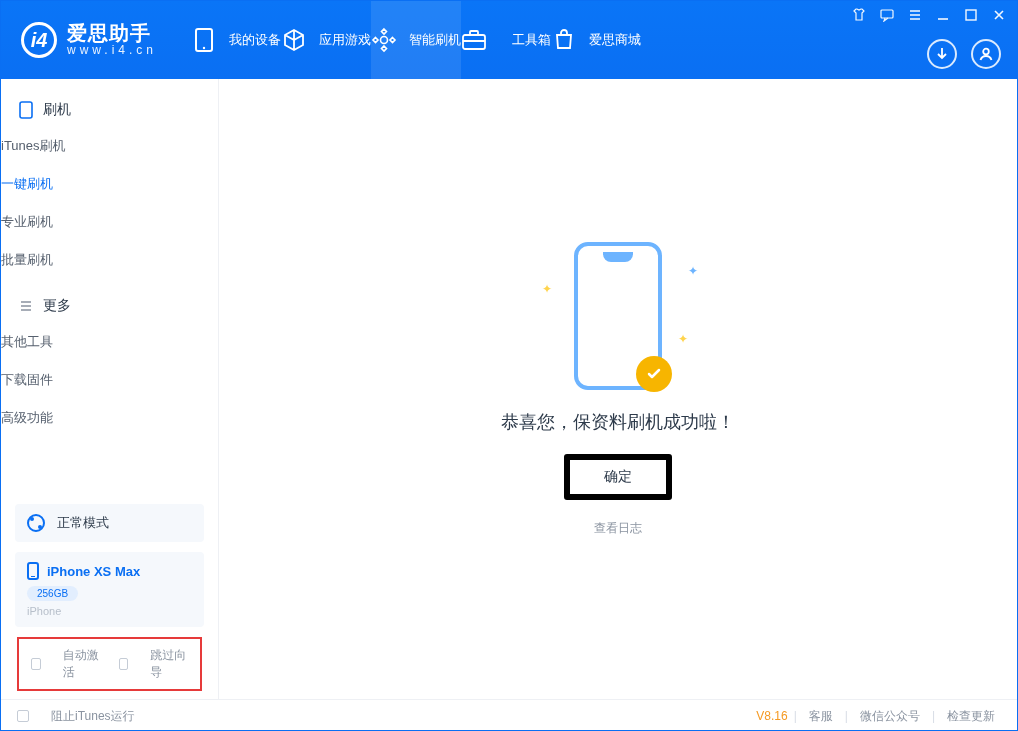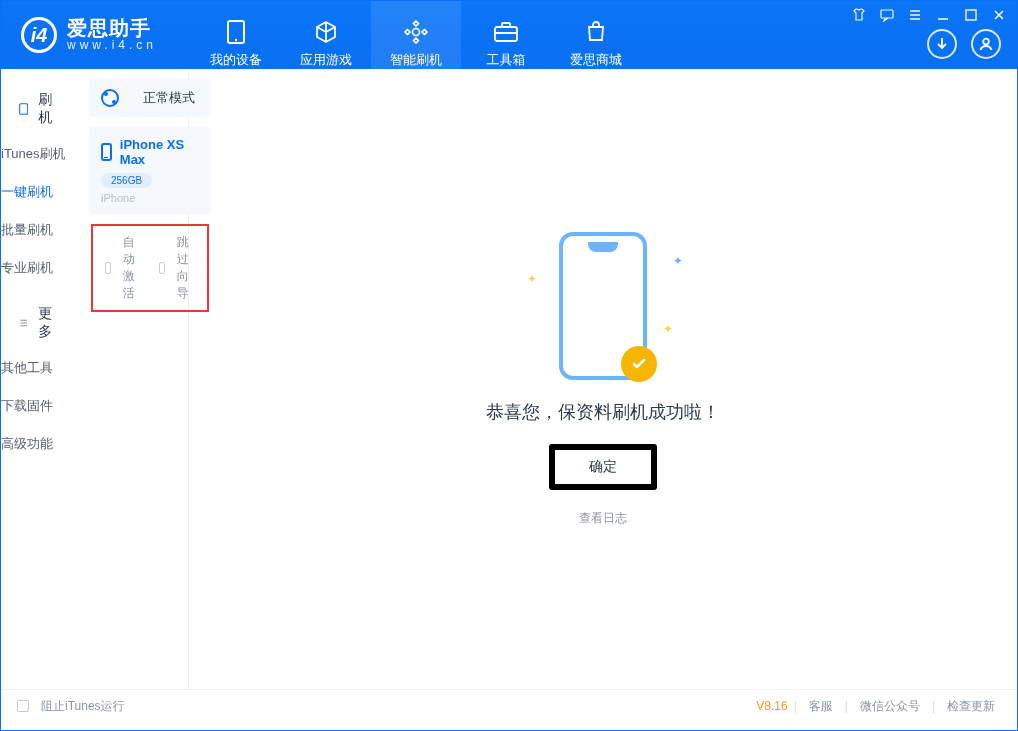--- a/index.html
+++ b/index.html
@@ -1,57 +1,57 @@
 <!DOCTYPE html>
 <html><head>
 <meta charset="utf-8">
 <style>
 * { margin: 0; padding: 0; box-sizing: border-box; font-family: "Microsoft YaHei", -apple-system, sans-serif; }
 body { background: #fff; width: 1018px; height: 731px; overflow: hidden; border: 1px solid #0a6ff3; }
 
-.titlebar { height: 68px; background: linear-gradient(180deg, #0a75f7 0%, #0a6ff3 100%); display: flex; align-items: stretch; color: #fff; position: relative; }
+.titlebar { height: 78px; background: linear-gradient(180deg, #0a75f7 0%, #0a6ff3 100%); display: flex; align-items: stretch; color: #fff; position: relative; }
 .logo-area { display: flex; align-items: center; padding: 0 18px 0 20px; min-width: 190px; }
 .logo-circle { width: 36px; height: 36px; border-radius: 50%; border: 3px solid #fff; display: flex; align-items: center; justify-content: center; font-weight: 700; font-size: 20px; font-style: italic; margin-right: 10px; }
 .logo-text .cn { font-size: 20px; font-weight: 600; letter-spacing: 1px; line-height: 1.1; }
 .logo-text .url { font-size: 12px; opacity: .9; letter-spacing: 4px; line-height: 1.1; }
 
 .nav-tabs { display: flex; flex: 0 0 auto; }
-.nav-tab { width: 90px; display: flex; flex-direction: column; align-items: center; justify-content: flex-end; gap: 6px; font-size: 13px; cursor: pointer; position: relative; }
+.nav-tab { width: 90px; display: flex; flex-direction: row; align-items: center; justify-content: space-between; gap: 6px; font-size: 13px; cursor: pointer; position: relative; }
 .nav-tab.active { background: rgba(255,255,255,.10); }
 .nav-tab .ico { width: 26px; height: 26px; display: flex; align-items: center; justify-content: center; }
 
 .win-controls { position: absolute; top: 6px; right: 10px; display: flex; gap: 12px; }
 .win-controls span { width: 16px; height: 16px; display: inline-flex; align-items: center; justify-content: center; cursor: pointer; opacity: .95; }
 
 .header-right-circles { position: absolute; right: 16px; bottom: 10px; display: flex; gap: 14px; }
 .hrc { width: 30px; height: 30px; border: 2px solid rgba(255,255,255,.85); border-radius: 50%; display: flex; align-items: center; justify-content: center; cursor: pointer; }
 
 .body { display: flex; height: 620px; }
-.sidebar { width: 188px; border-right: 1px solid #eef0f4; display: flex; flex-direction: row; }
+.sidebar { width: 218px; border-right: 1px solid #eef0f4; display: flex; flex-direction: column; }
 .side-scroll { flex: 1; padding-top: 14px; }
 .side-group-title { display: flex; align-items: center; gap: 10px; padding: 8px 18px; font-size: 14px; color: #2d3a4a; }
 .side-items { }
 .side-item { padding: 10px 0; font-size: 13px; color: #56606e; cursor: pointer; }
 .side-item.active { color: #0a6ff3; }
 
 .side-bottom { padding: 10px 14px 0; }
 .mode-box, .dev-box { background: #f5f8fc; border-radius: 4px; padding: 10px 12px; margin-bottom: 10px; }
-.mode-box { display: flex; align-items: center; gap: 24px; font-size: 13px; color: #2d3a4a; }
+.mode-box { display: flex; align-items: center; gap: 12px; font-size: 13px; color: #2d3a4a; }
 .mode-ico { width: 18px; height: 18px; border: 2px solid #0a6ff3; border-radius: 50%; position: relative; }
 .mode-ico::before, .mode-ico::after { content: ""; position: absolute; width: 4px; height: 4px; background: #0a6ff3; border-radius: 50%; }
 .mode-ico::before { top: 1px; left: 1px; }
 .mode-ico::after { bottom: 1px; right: 1px; }
 .dev-box .dname { color: #0a6ff3; font-size: 13px; font-weight: 700; display: flex; align-items: center; gap: 8px; }
 .phone-ico { width: 12px; height: 18px; border: 2px solid #0a6ff3; border-radius: 3px; position: relative; }
 .phone-ico::after { content: ""; position: absolute; bottom: 1px; left: 50%; transform: translateX(-50%); width: 4px; height: 1px; background: #0a6ff3; }
 .cap-badge { display: inline-block; margin-top: 6px; background: #e2eefe; color: #0a6ff3; font-size: 10px; padding: 2px 10px; border-radius: 10px; }
 .dev-sub { color: #b7bfca; font-size: 11px; margin-top: 4px; }
 
 .opt-row { border: 2px solid #e63a3a; padding: 8px 12px; display: flex; gap: 18px; margin: 4px 2px 8px; }
-.chk { display: flex; align-items: center; gap: 12px; font-size: 12px; color: #8a93a0; cursor: pointer; }
+.chk { display: flex; align-items: center; gap: 22px; font-size: 12px; color: #8a93a0; cursor: pointer; }
 .chk .box { width: 12px; height: 12px; border: 1px solid #c5ccd6; border-radius: 2px; }
 
 .main { flex: 1; display: flex; flex-direction: column; align-items: center; justify-content: center; gap: 20px; }
 .phone-big { width: 88px; height: 148px; border: 4px solid #6db4ff; border-radius: 14px; position: relative; background: #fff; }
 .phone-big::before { content: ""; position: absolute; top: 6px; left: 50%; transform: translateX(-50%); width: 30px; height: 10px; background: #6db4ff; border-radius: 0 0 8px 8px; }
 .badge-ok { position: absolute; right: -14px; bottom: -6px; width: 36px; height: 36px; background: #f7b500; border-radius: 50%; display: flex; align-items: center; justify-content: center; }
 .star { position: absolute; color: #ffd44d; font-size: 12px; }
 .star.s1 { left: -32px; top: 40px; } .star.s2 { right: -36px; top: 22px; color: #6db4ff; } .star.s3 { right: -26px; bottom: 44px; }
 .success-msg { font-size: 18px; color: #2d3a4a; }
 .btn-ok { border: 6px solid #000000; background: #fff; padding: 8px 34px; font-size: 14px; color: #2d3a4a; border-radius: 3px; cursor: pointer; }
@@ -175,22 +175,22 @@
     <div class="side-scroll">
       <div class="side-group-title">
         <svg width="14" height="18" viewBox="0 0 14 18">
             <rect x="1" y="1" width="12" height="16" rx="2" fill="none" stroke="#0a6ff3" stroke-width="1.6"></rect>
           </svg>
         <span>刷机</span>
       </div>
       <div class="side-items">
         <div class="side-item">iTunes刷机</div>
         <div class="side-item active">一键刷机</div>
+        <div class="side-item">专业刷机</div>
         <div class="side-item">批量刷机</div>
-        <div class="side-item">专业刷机</div>
       </div>
 
       <div class="side-group-title" style="margin-top:10px">
         <svg width="14" height="14" viewBox="0 0 14 14">
             <path d="M2 3h10M2 7h10M2 11h10" stroke="#8a93a0" stroke-width="1.6"></path>
           </svg>
         <span>更多</span>
       </div>
       <div class="side-items">
         <div class="side-item">其他工具</div>

